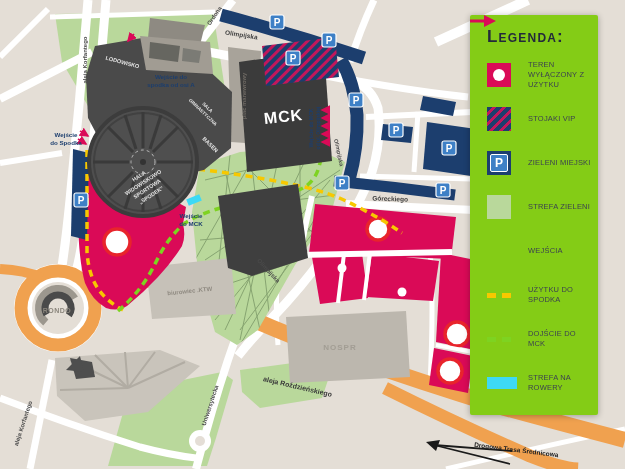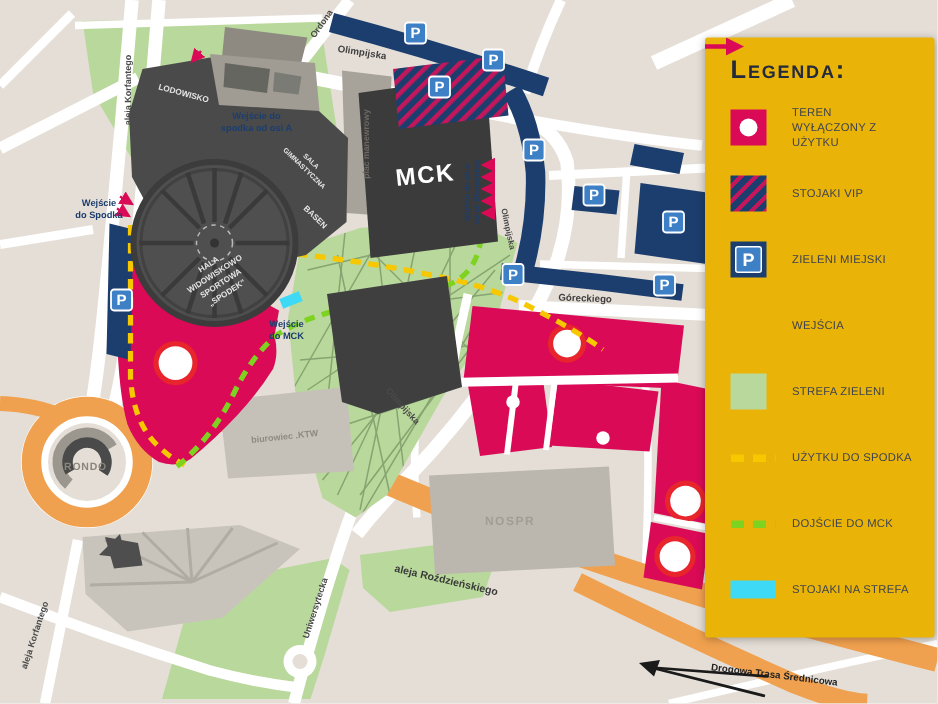--- a/index.html
+++ b/index.html
@@ -1,20 +1,20 @@
 <!DOCTYPE html>
 <html><head>
 <meta charset="utf-8">
 <style>
   html,body{margin:0;padding:0;}
   .stage{position:relative;width:625px;height:469px;overflow:hidden;background:#E4DED6;
          font-family:"Liberation Sans","DejaVu Sans",sans-serif;}
   .stage svg{position:absolute;left:0;top:0;}
   svg text{font-family:"Liberation Sans","DejaVu Sans",sans-serif;}
-  .legend{position:absolute;left:470px;top:25px;width:153px;height:400px;background:#eab308;
+  .legend{position:absolute;left:470px;top:15px;width:128px;height:400px;background:#84cc16;
           border-radius:2px;box-shadow:0 1px 6px rgba(0,0,0,.3);padding:12px 6px 0 17px;box-sizing:border-box;}
   .legend-title{font-size:17px;font-weight:bold;font-variant:small-caps;letter-spacing:1.2px;color:#232A3B;margin-bottom:6px;}
   .lrow{display:flex;align-items:center;height:44px;}
   .swwrap{width:32px;flex:0 0 32px;margin-right:9px;display:flex;align-items:center;}
   .sw{width:24px;height:24px;position:relative;}
   .sw-excluded{background:#DA0A57;}
   .sw-excluded .dot{position:absolute;left:6px;top:6px;width:12px;height:12px;background:#fff;border-radius:50%;}
   .sw-vip{background:repeating-linear-gradient(135deg,#1C3E6E 0,#1C3E6E 4px,#C2175B 4px,#C2175B 7px);}
   .sw-p{background:#1C3E6E;}
   .sw-p .psign{position:absolute;left:3px;top:3px;right:3px;bottom:3px;background:#3E80C6;border:1px solid #fff;
@@ -340,49 +340,49 @@
       <span class="swwrap">
           <span class="sw sw-p">
             <span class="psign">P</span>
           </span>
         </span>
       <span class="lbl">ZIELENI MIEJSKI</span>
     </div>
 
     <div class="lrow">
       <span class="swwrap">
+          <span class="sw sw-green"></span>
+        </span>
+      <span class="lbl">STREFA ZIELENI</span>
+    </div>
+
+    <div class="lrow">
+      <span class="swwrap">
         <svg width="26" height="12" viewBox="0 0 26 12">
           <rect x="0" y="4.5" width="15" height="3" fill="#DA0A57"></rect>
           <polygon points="14,0 26,6 14,12" fill="#DA0A57"></polygon>
         </svg>
       </span>
       <span class="lbl">WEJŚCIA</span>
     </div>
 
     <div class="lrow">
       <span class="swwrap">
-          <span class="sw sw-green"></span>
-        </span>
-      <span class="lbl">STREFA ZIELENI</span>
-    </div>
-
-    <div class="lrow">
-      <span class="swwrap">
           <span class="dashline dash-yellow"></span>
         </span>
       <span class="lbl">UŻYTKU DO SPODKA</span>
     </div>
 
     <div class="lrow">
       <span class="swwrap">
           <span class="dashline dash-lime"></span>
         </span>
       <span class="lbl">DOJŚCIE DO MCK</span>
     </div>
 
     <div class="lrow">
       <span class="swwrap">
           <span class="sw-cyan"></span>
         </span>
-      <span class="lbl">STOJAKI NA STREFA</span>
+      <span class="lbl">STREFA NA ROWERY</span>
     </div>
   </div>
 </div>
 
 </body></html>

